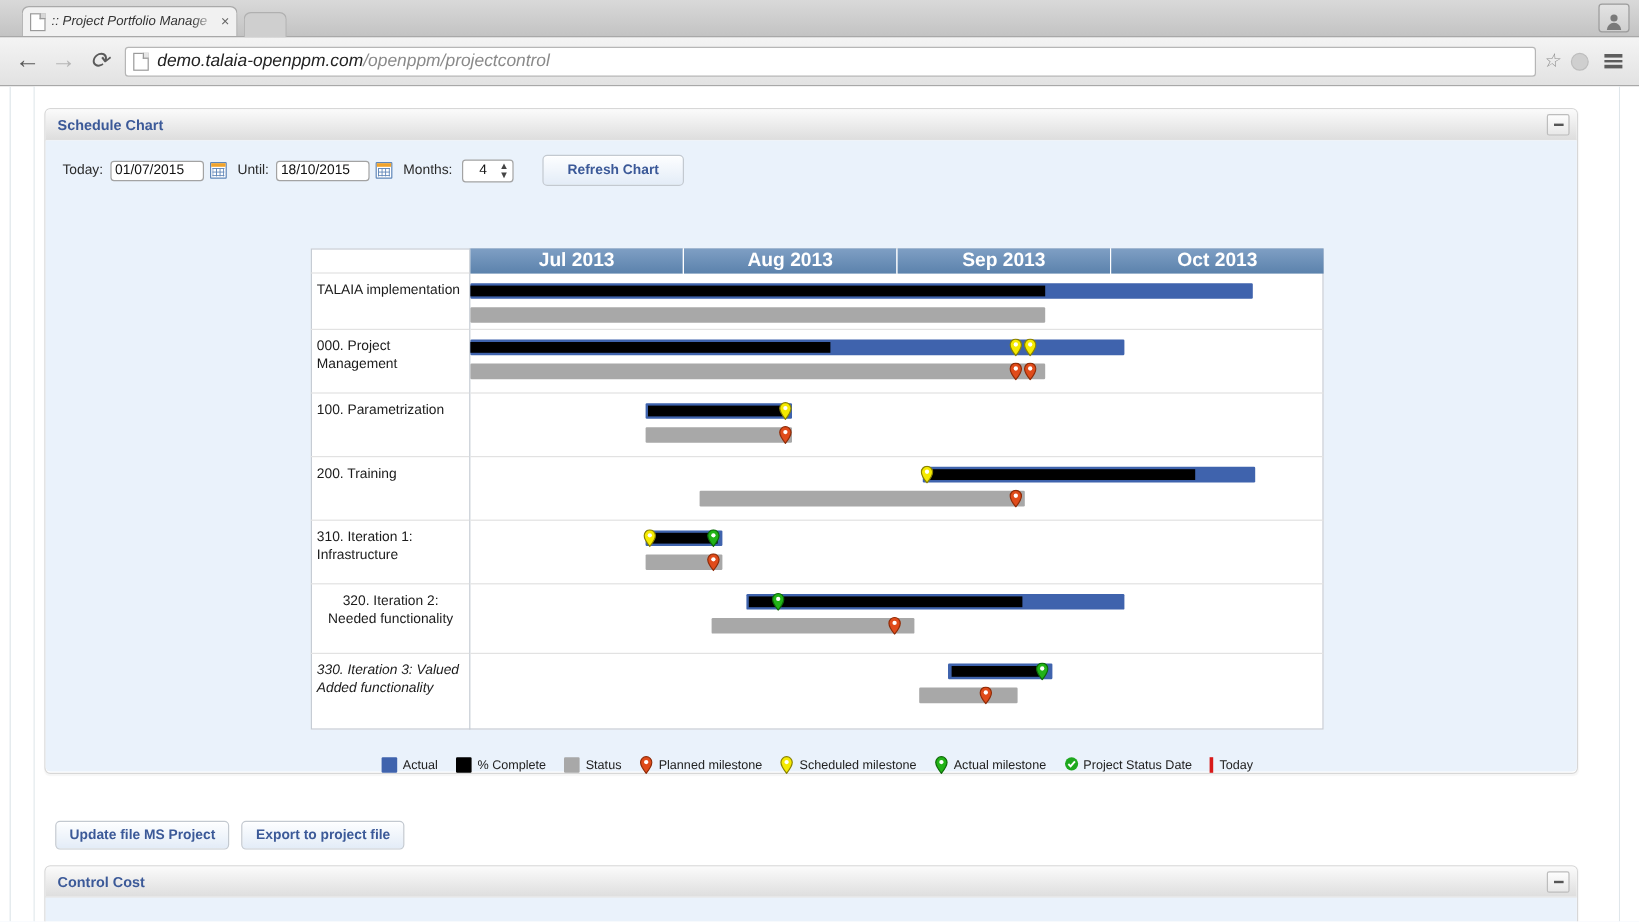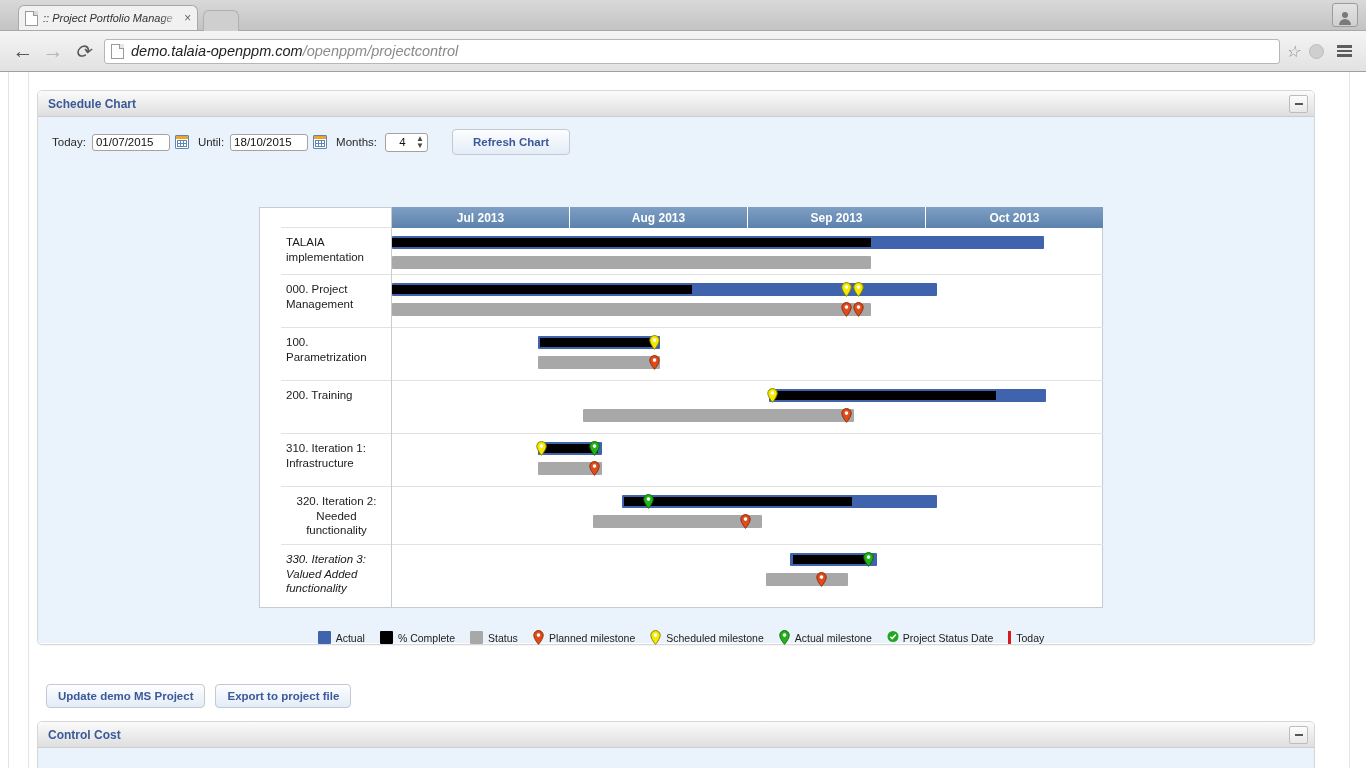--- a/index.html
+++ b/index.html
@@ -73,25 +73,25 @@
     font-size:11.5px;font-weight:bold;color:#3b5998;
     padding:5px 11px;font-family:"Liberation Sans",sans-serif;
     box-shadow:0 1px 0 rgba(255,255,255,.8) inset;
   }
   .btn.rc{margin-left:24px;padding:6px 20px;}
 
   
   .gantt{position:absolute;left:221px;top:90px;width:844px;height:401px;}
   .gtable{position:absolute;inset:0;background:#fff;border:1px solid #c6ccd4;box-sizing:border-box;}
   .gnames{position:absolute;left:0;top:0;width:133px;height:100%;border-right:1px solid #c6ccd4;box-sizing:border-box;}
-  .gname{box-sizing:border-box;border-bottom:1px solid #e2e2e2;padding:7px 4px 0 5px;font-size:11.5px;color:#1b1b1b;line-height:14.5px;margin-left:22px;}
+  .gname{box-sizing:border-box;border-bottom:1px solid #e2e2e2;padding:7px 4px 0 5px;font-size:11.5px;color:#1b1b1b;line-height:14.5px;}
   .gname:last-child{border-bottom:none;}
   .ghead{position:absolute;left:133px;top:0;right:0;height:21px;display:flex;}
   .gmon{flex:1;background:linear-gradient(#7f9fc4,#5b82ac);border-right:1px solid #ffffff;
-        color:#fff;font-size:12px;font-weight:bold;display:flex;align-items:center;justify-content:center;}
+        color:#fff;font-size:16px;font-weight:bold;display:flex;align-items:center;justify-content:center;}
   .gmon:last-child{border-right:none;}
   .ggrid{position:absolute;left:133px;top:21px;right:0;bottom:0;}
   .grow{position:relative;box-sizing:border-box;border-bottom:1px solid #e2e2e2;}
   .grow:last-child{border-bottom:none;}
   .bar{position:absolute;height:13px;border-radius:1px;}
   .bar.actual{background:#3f63ad;}
   .bar.pct{background:#000;height:9px;border-radius:0;}
   .bar.planned{background:#a8a8a8;border-radius:1px;}
   .ms{position:absolute;width:11px;height:15px;}
   .ms svg{display:block;}
@@ -365,21 +365,21 @@
                 </svg></span>
               <span>Project Status Date</span>
             </div>
             <div class="lg">
               <span class="todaybar"></span>
               <span>Today</span>
             </div>
           </div>
 
         <div class="actionbtns">
-          <button class="btn">Update demo MS Project</button>
+          <button class="btn">Update file MS Project</button>
           <button class="btn">Export to project file</button>
         </div>
       </div>
     </div>
 
     <div class="panel" style="left:8px;top:649px;width:1276px;height:60px;">
       <div class="panel-head">
         <span class="panel-title">Control Cost</span>
         <span class="collapse-btn">
             <i></i>

